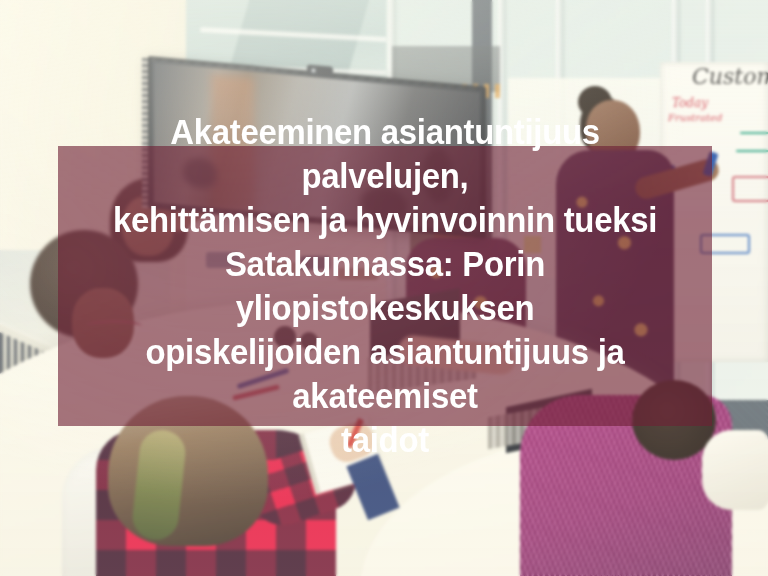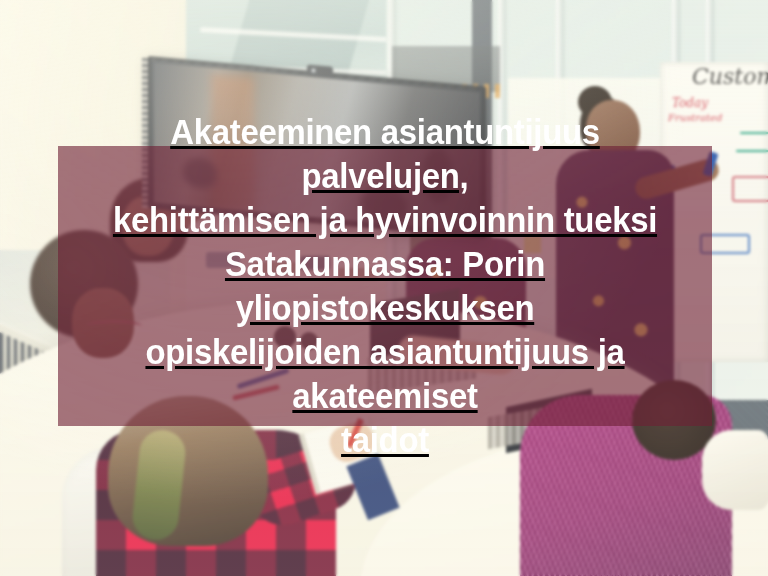--- a/index.html
+++ b/index.html
@@ -621,17 +621,17 @@
     <div class="folder-blue"></div>
 
     <div class="knit"></div>
     <div class="knit-hair"></div>
     <div class="knit-chair"></div>
 
     <div class="photo-blur"></div>
     <div class="photo-grade"></div>
   </div>
 
-  <div class="title-overlay" style="background: rgba(110, 33, 54, 0.62); text-decoration: underline;">
+  <div class="title-overlay" style="background: rgba(110, 33, 54, 0.62);">
     <h1 class="title-text" style="color: rgb(255, 255, 255);">Akateeminen asiantuntijuus palvelujen,<br>kehittämisen ja hyvinvoinnin tueksi<br>Satakunnassa: Porin yliopistokeskuksen<br>opiskelijoiden asiantuntijuus ja akateemiset<br>taidot</h1>
   </div>
 
 </div>
 
 </body></html>

